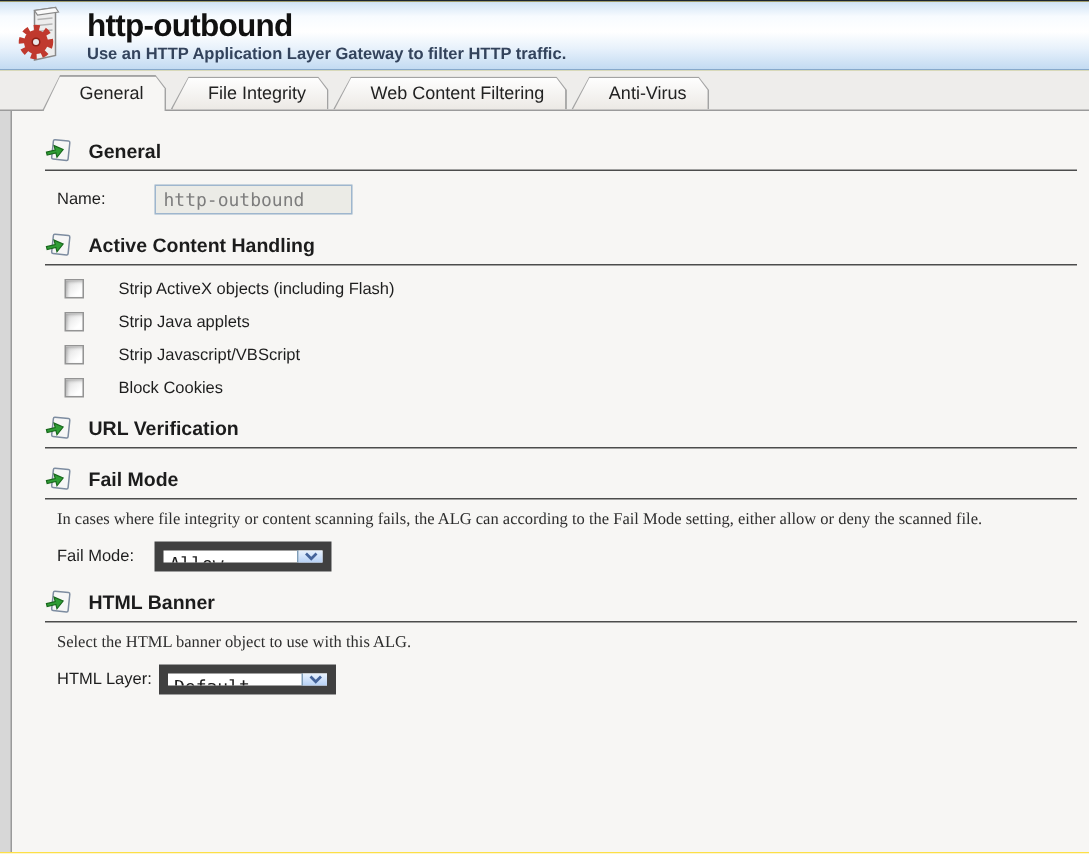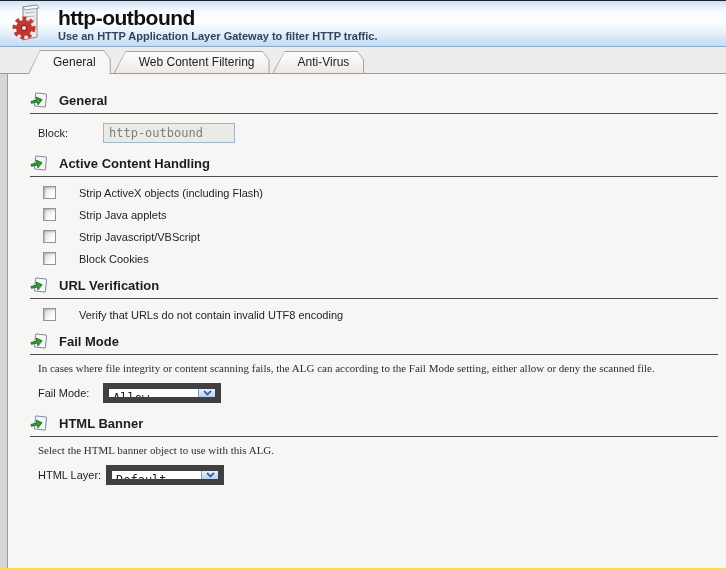--- a/index.html
+++ b/index.html
@@ -113,20 +113,25 @@
 
   <div class="tabstrip">
     <div class="tab active">
       <span class="tab-border"></span>
         <span class="tab-bg"></span>
       <span class="tab-label">General</span>
     </div>
     <div class="tab">
       <span class="tab-border"></span>
         <span class="tab-bg"></span>
+      <span class="tab-label">File Integrity</span>
+    </div>
+    <div class="tab">
+      <span class="tab-border"></span>
+        <span class="tab-bg"></span>
       <span class="tab-label">Web Content Filtering</span>
     </div>
     <div class="tab">
       <span class="tab-border"></span>
         <span class="tab-bg"></span>
       <span class="tab-label">Anti-Virus</span>
     </div>
   </div>
 
   <div class="bodywrap">
@@ -138,21 +143,21 @@
           <span class="sec-icon">
             <svg width="18" height="16" viewBox="0 0 18 16">
               <rect x="5" y="1.5" width="11" height="13" rx="1" fill="#f6f6f6" stroke="#7d8ca0" stroke-width="1" transform="rotate(6 10 8)"></rect>
               <path d="M1 8.2 L7 8.2 L7 5.2 L12.2 9.2 L7 13.2 L7 10.2 L1 10.2 Z" fill="#2f9e35" stroke="#19681d" stroke-width="0.8" transform="rotate(-14 6 9)"></path>
             </svg>
           </span>
           <span class="sec-title">General</span>
         </div>
         <div class="sec-body">
           <div class="form-row">
-            <span class="form-label">Block:</span>
+            <span class="form-label">Name:</span>
             <input class="name-input" type="text" readonly="" value="http-outbound" style="">
           </div>
         </div>
       </div>
 
       <div class="section">
         <div class="sec-head">
           <span class="sec-icon">
             <svg width="18" height="16" viewBox="0 0 18 16">
               <rect x="5" y="1.5" width="11" height="13" rx="1" fill="#f6f6f6" stroke="#7d8ca0" stroke-width="1" transform="rotate(6 10 8)"></rect>
@@ -183,26 +188,20 @@
 
       <div class="section">
         <div class="sec-head">
           <span class="sec-icon">
             <svg width="18" height="16" viewBox="0 0 18 16">
               <rect x="5" y="1.5" width="11" height="13" rx="1" fill="#f6f6f6" stroke="#7d8ca0" stroke-width="1" transform="rotate(6 10 8)"></rect>
               <path d="M1 8.2 L7 8.2 L7 5.2 L12.2 9.2 L7 13.2 L7 10.2 L1 10.2 Z" fill="#2f9e35" stroke="#19681d" stroke-width="0.8" transform="rotate(-14 6 9)"></path>
             </svg>
           </span>
           <span class="sec-title">URL Verification</span>
-        </div>
-        <div class="sec-body">
-          <div class="cb-row">
-            <span class="cb-box"></span>
-            <span class="cb-label">Verify that URLs do not contain invalid UTF8 encoding</span>
-          </div>
         </div>
       </div>
 
       <div class="section">
         <div class="sec-head">
           <span class="sec-icon">
             <svg width="18" height="16" viewBox="0 0 18 16">
               <rect x="5" y="1.5" width="11" height="13" rx="1" fill="#f6f6f6" stroke="#7d8ca0" stroke-width="1" transform="rotate(6 10 8)"></rect>
               <path d="M1 8.2 L7 8.2 L7 5.2 L12.2 9.2 L7 13.2 L7 10.2 L1 10.2 Z" fill="#2f9e35" stroke="#19681d" stroke-width="0.8" transform="rotate(-14 6 9)"></path>
             </svg>

